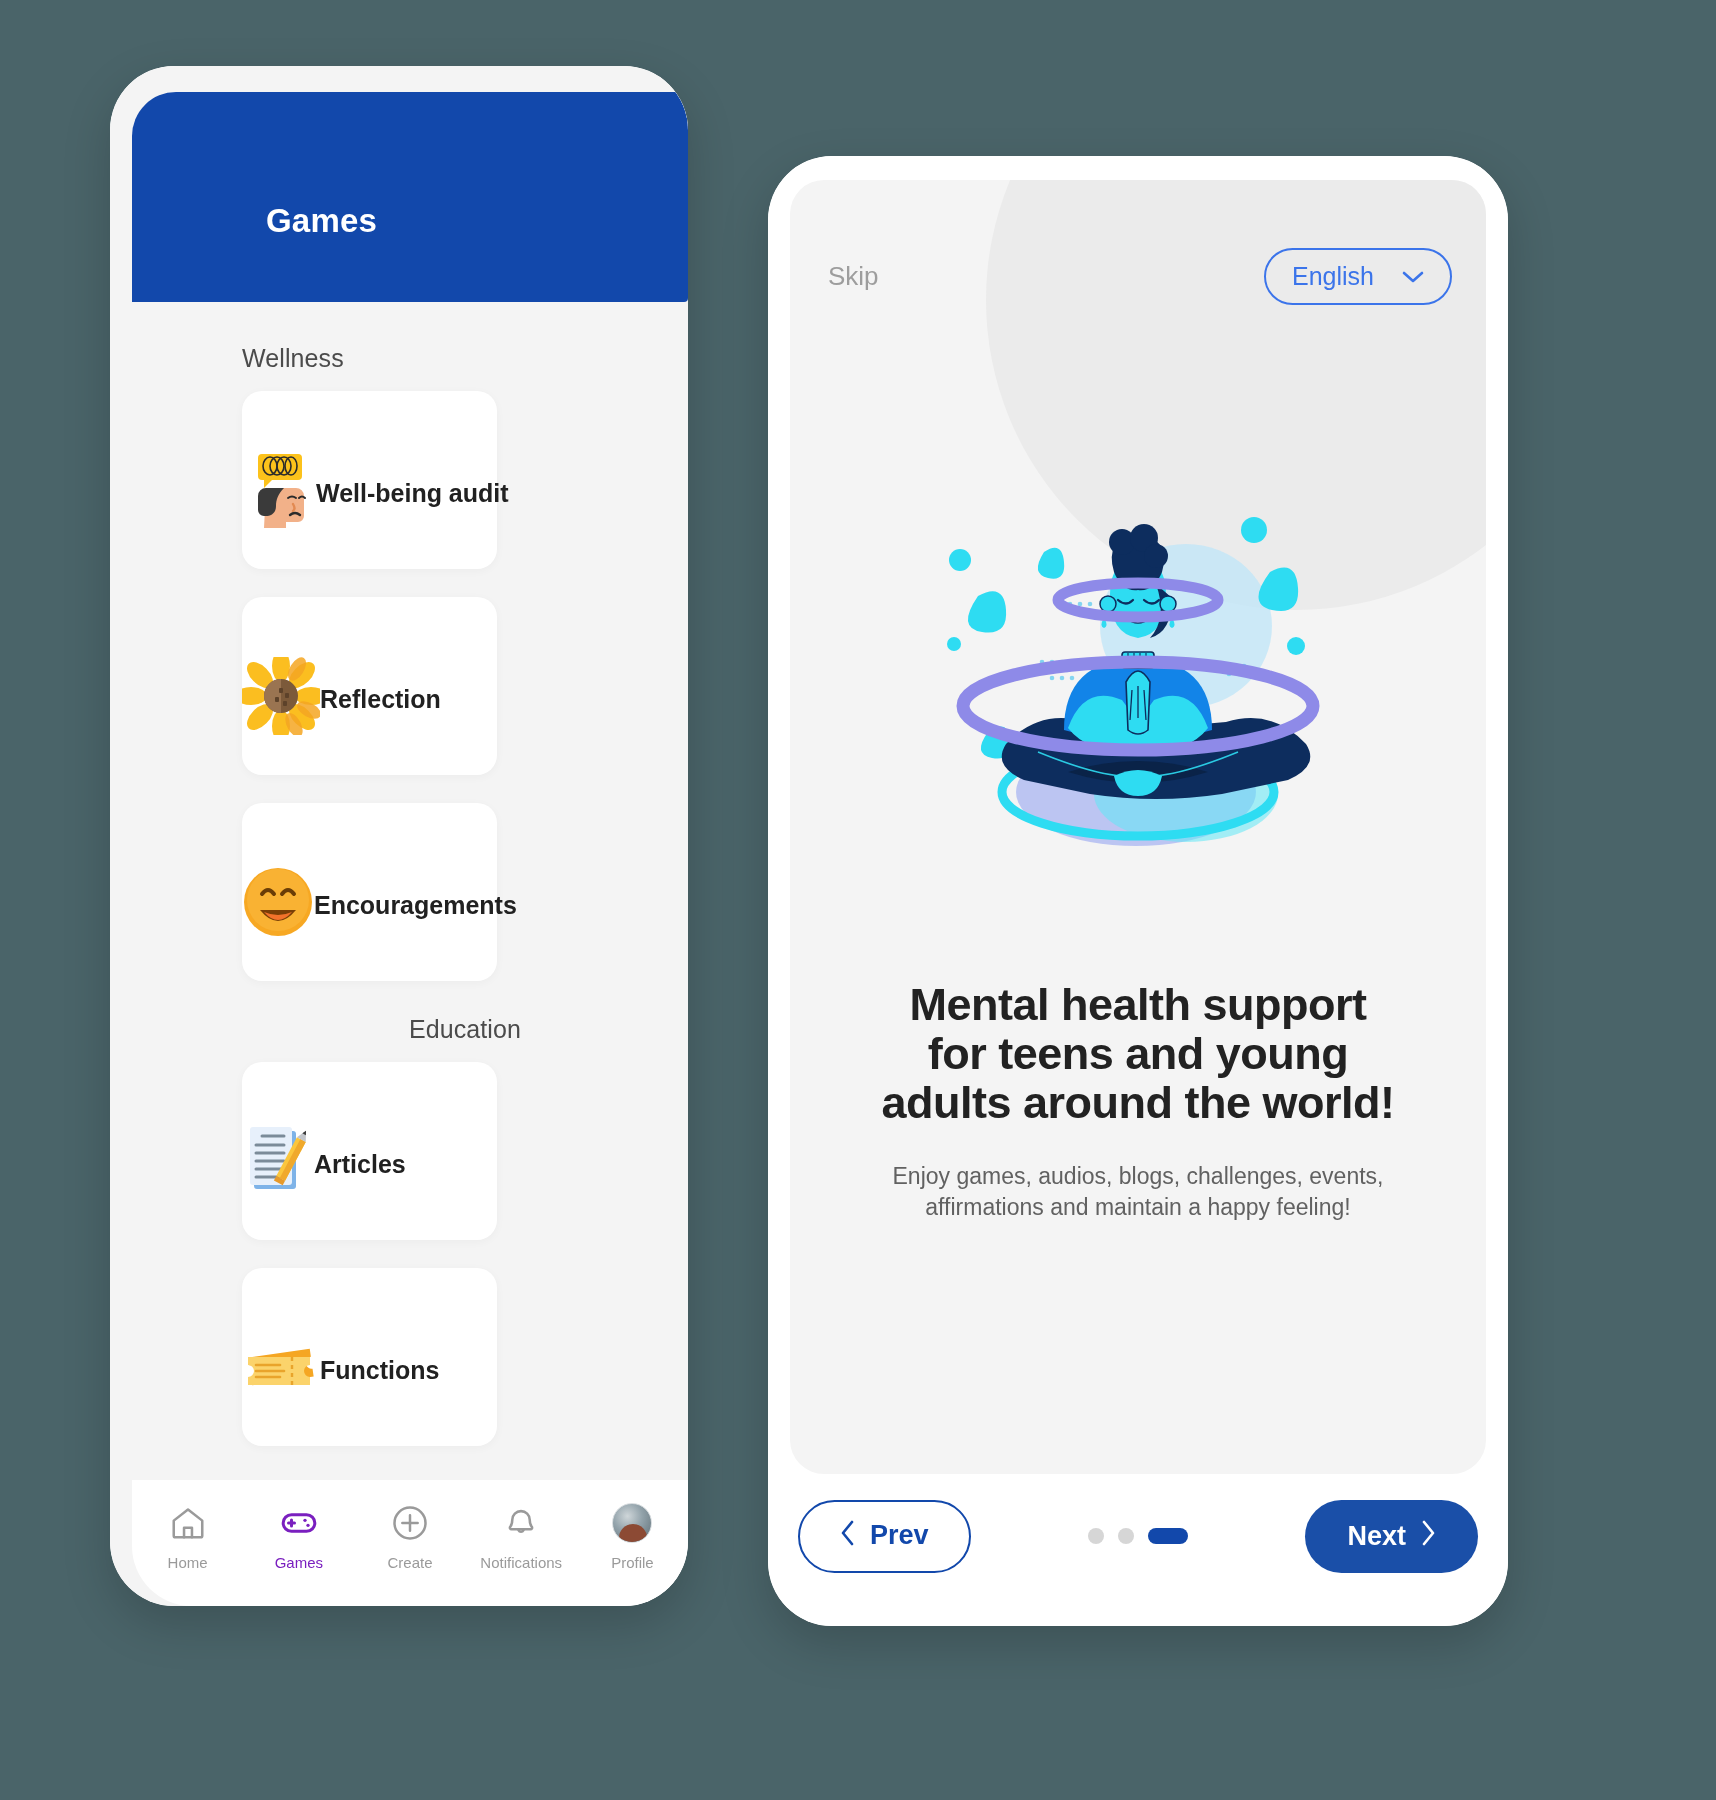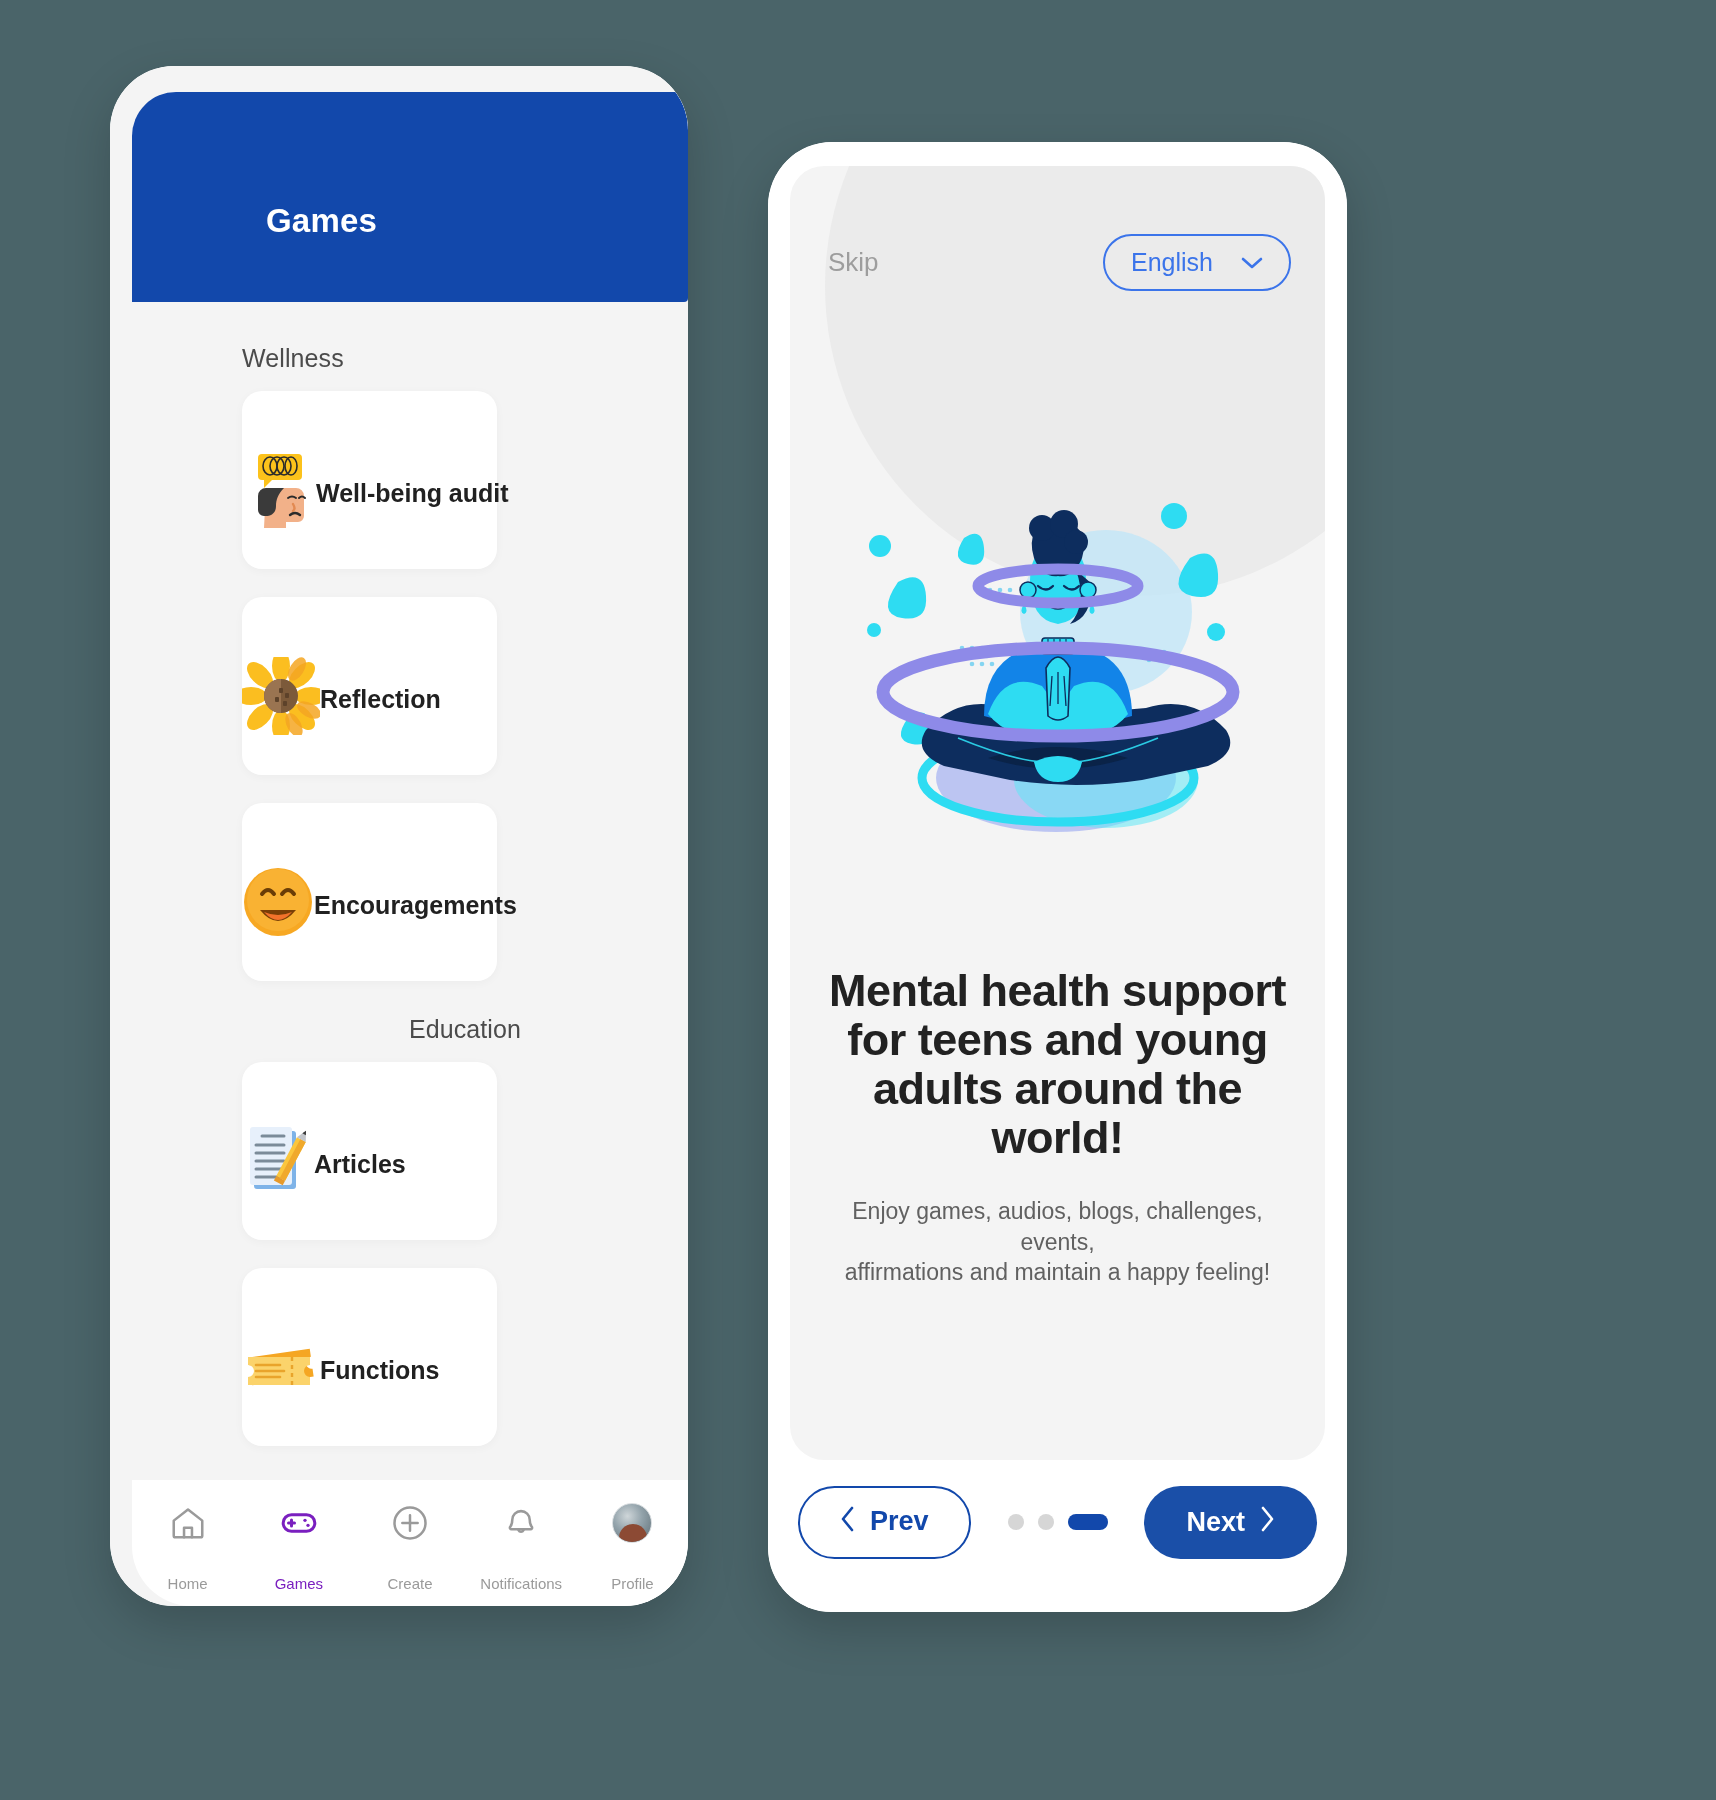--- a/index.html
+++ b/index.html
@@ -16,21 +16,21 @@
   
   .phone {
     position: absolute;
     background: #ffffff;
     border-radius: 64px;
     overflow: hidden;
     box-shadow: 0 18px 48px rgba(0,0,0,0.18);
   }
 
   #phone-left  { left: 110px;  top: 66px;  width: 578px; height: 1540px; }
-  #phone-right { left: 768px;  top: 142px; width: 579px; height: 1470px; }
+  #phone-right { left: 768px;  top: 156px; width: 740px; height: 1470px; }
 
   .screen {
     position: absolute;
     inset: 0;
     overflow: hidden;
     border-radius: 64px;
   }
 
   
   #phone-left .screen { background: #f4f4f4; }
@@ -116,21 +116,20 @@
     align-items: flex-start;
     padding-top: 22px;
     border-bottom-left-radius: 60px;
   }
   .tab-item {
     flex: 1;
     display: flex;
     flex-direction: column;
     align-items: center;
     cursor: pointer;
-    gap: 21px;
   }
   .tab-icon { height: 42px; display:flex; align-items:center; justify-content:center; }
   .tab-label {
     margin-top: 10px;
     font-size: 15px;
     color: #9a9a9a;
     white-space: nowrap;
   }
   .tab-item.active .tab-label { color: #7a1fbf; }
   .tab-avatar {

